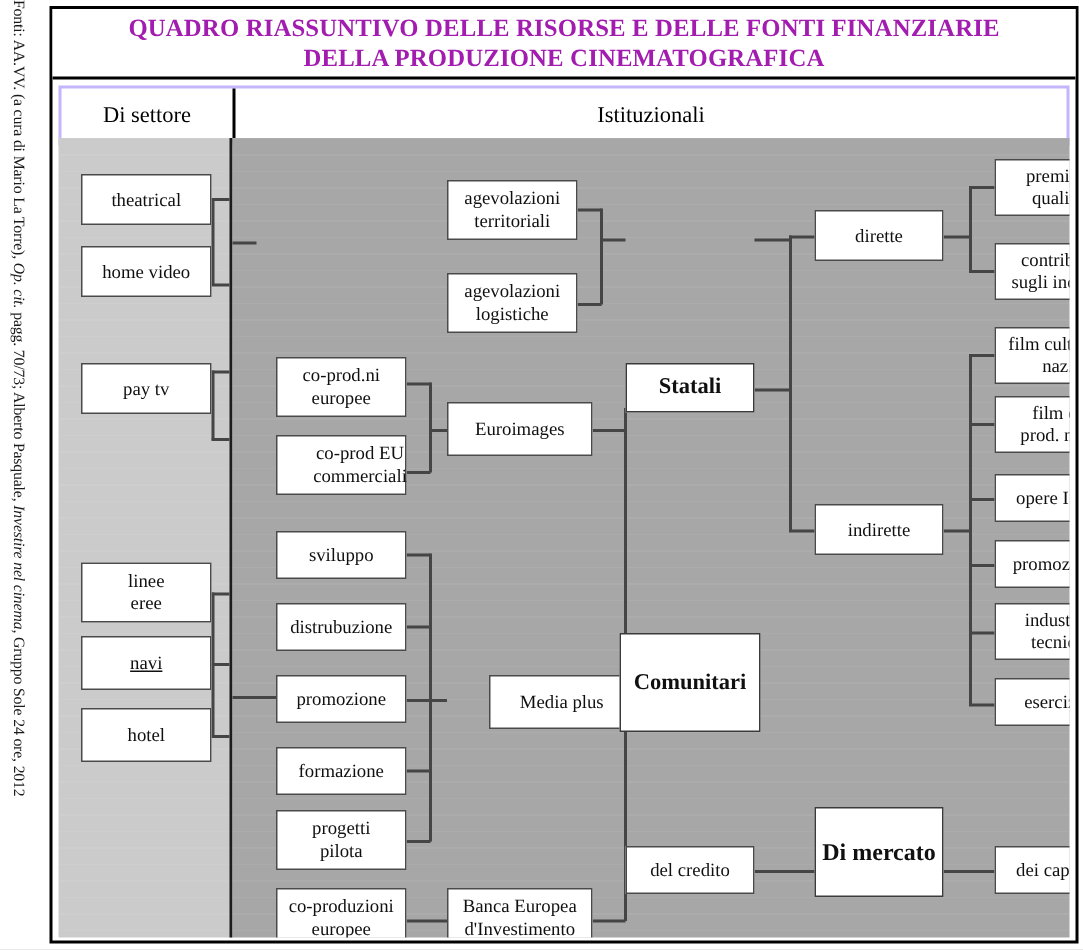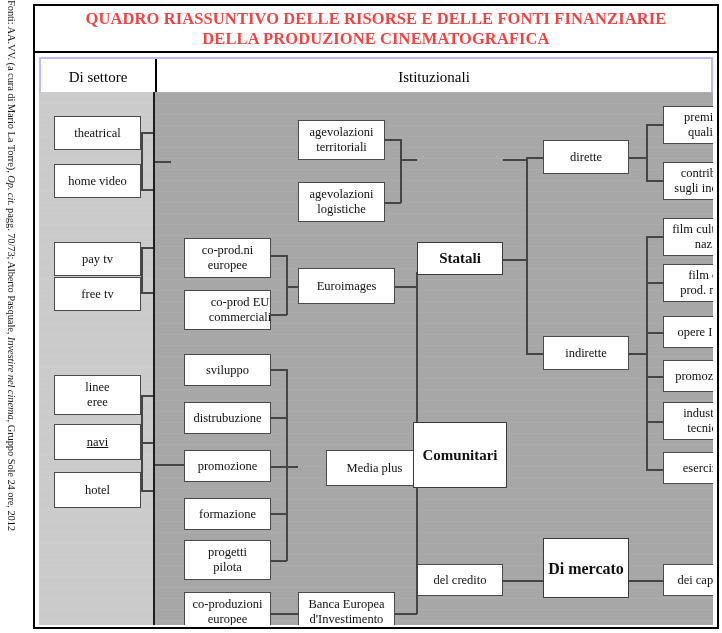--- a/index.html
+++ b/index.html
@@ -45,21 +45,21 @@
     width: 682px; height: 47px;
     border-bottom: 2px solid #000;
     display: flex; align-items: center; justify-content: center;
     background: #fff;
   }
   #title-text {
     font-weight: bold;
     font-size: 16.5px;
     line-height: 20px;
     text-align: center;
-    color: #ef4444;
+    color: #a21caf;
     letter-spacing: 0.1px;
     padding: 0 8px;
   }
 
   
   #header-row {
     position: absolute;
     left: 4px; top: 51px;
     width: 674px; height: 40px;
     border: 2px solid #c4b5fd;
@@ -165,21 +165,20 @@
     <div id="hdr-settore">Di settore</div>
     <div id="hdr-istituzionali">Istituzionali</div>
   </div>
 
   <div id="panel-settore">
     <div class="stripes"></div>
 
     <div class="node" style="left:15px; top:72px;  width:87px; height:34px;">home video</div>
     <div class="node" style="left:15px; top:24px;  width:87px; height:34px;">theatrical</div>
     <div class="node" style="left:15px; top:150px; width:87px; height:34px;">pay tv</div>
-    <div class="node" style="left:15px; top:185px; width:87px; height:34px;">free tv</div>
     <div class="node" style="left:15px; top:283px; width:87px; height:40px; white-space:pre-line;">linee
 eree</div>
     <div class="node" style="left:15px; top:332px; width:87px; height:36px;text-decoration:underline;">navi</div>
     <div class="node" style="left:15px; top:380px; width:87px; height:36px;">hotel</div>
 
     <div class="ln lh" style="left:102px; top:40px;  width:16px;"></div>
     <div class="ln lh" style="left:102px; top:97px;  width:16px;"></div>
     <div class="ln lv" style="left:102px; top:40px;  height:58px;"></div>
 
     <div class="ln lh" style="left:102px; top:155px; width:16px;"></div>

